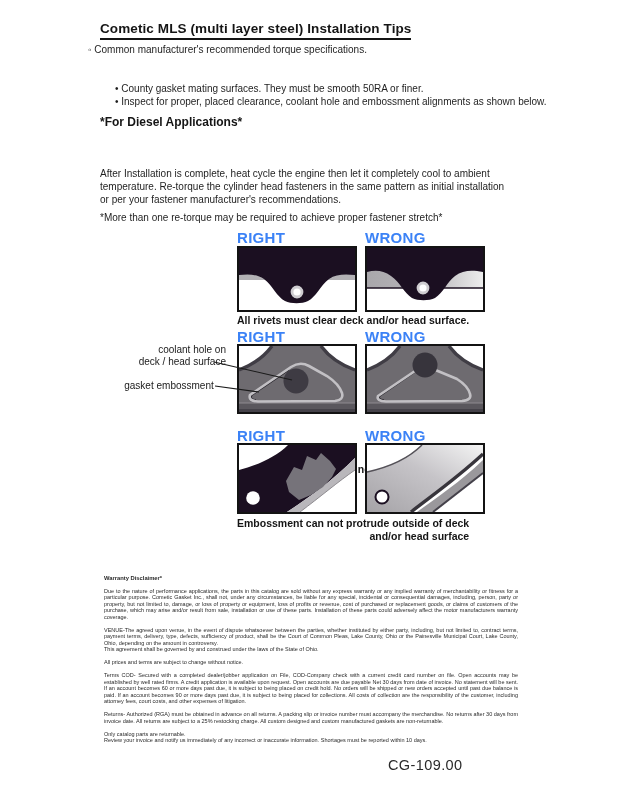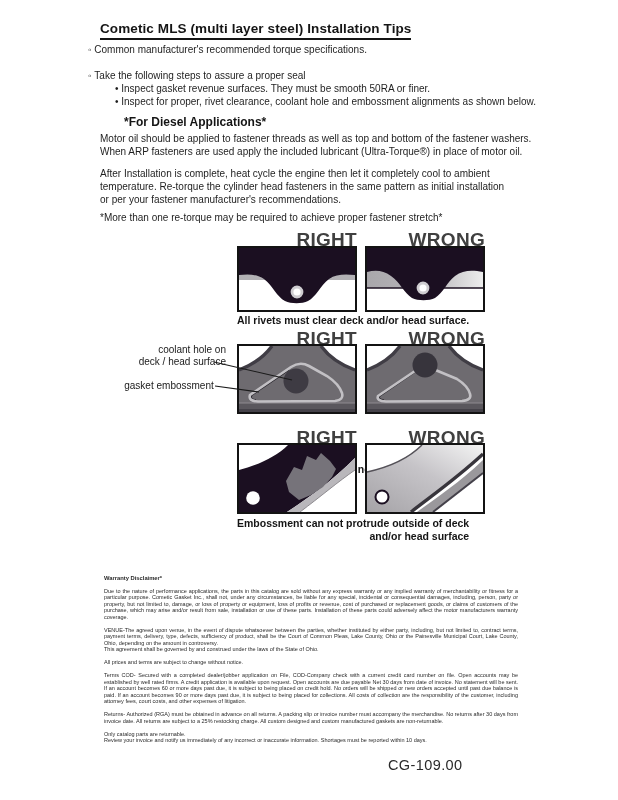--- a/index.html
+++ b/index.html
@@ -6,50 +6,47 @@
   #page{position:relative;width:546px;height:800px;background:#ffffff;
         font-family:"Liberation Sans","DejaVu Sans",sans-serif;color:#1e1e1e;overflow:hidden;}
   .abs{position:absolute;}
   
   #title{left:100px;top:21px;font-size:13.5px;font-weight:bold;color:#151515;
          border-bottom:2px solid #151515;padding-bottom:2px;letter-spacing:.1px;}
   .bullet{left:88px;width:470px;font-size:10px;line-height:13px;white-space:nowrap;}
   .bullet::before{content:"\25E6\00a0";font-size:10px;}
   .subbullet{left:115px;width:460px;font-size:10px;line-height:13px;white-space:nowrap;}
   .subbullet::before{content:"\2022\00a0";}
-  #diesel-heading{left:100px;top:115px;font-size:12px;font-weight:bold;color:#151515;margin-left:24px;}
+  #diesel-heading{left:100px;top:115px;font-size:12px;font-weight:bold;color:#151515;}
   .para{left:100px;width:432px;font-size:10px;line-height:13px;white-space:pre-line;}
   
-  .dlabel{width:120px;text-align:right;font-size:19px;font-weight:bold;color:#404040;letter-spacing:.3px;}
+  .dlabel{width:120px;text-align:left;font-size:15px;font-weight:bold;color:#3b82f6;letter-spacing:.3px;}
   .dbox{width:120px;border:2px solid #131313;box-sizing:border-box;background:#fff;}
   .dbox svg{display:block;width:100%;height:100%;}
   .caption{font-size:10.5px;font-weight:bold;color:#151515;white-space:pre-line;line-height:12.5px;}
   .sidelabel{left:112px;width:114px;text-align:right;font-size:10px;line-height:11.5px;color:#1a1a1a;white-space:pre-line;}
   #leader-lines{left:0;top:0;width:618px;height:800px;pointer-events:none;z-index:6;}
   
   #warranty{left:104px;top:575px;width:414px;color:#2a2a2a;}
   #warranty h4{margin:0 0 6px 0;font-size:5.8px;line-height:6.6px;}
   #warranty p{margin:0 0 6.5px 0;font-size:5.5px;line-height:6.5px;text-align:justify;white-space:pre-line;}
   #doc-number{left:388px;top:757px;font-size:14.5px;color:#2a2a2a;letter-spacing:.4px;}
 </style>
 </head>
 <body>
 
 <div id="page">
 
   <div class="abs" id="title">Cometic MLS (multi layer steel) Installation Tips</div>
 
   <div class="abs bullet" style="top:43px;">Common manufacturer's recommended torque specifications.</div>
-  <div class="abs bullet" style="top:69px;">Take the following steps to assure a proper seal</div>
-  <div class="abs subbullet" style="top:82px;">Inspect gasket revenue surfaces.  They must be smooth 50RA or finer.</div>
-  <div class="abs subbullet" style="top:95px;">Inspect for proper, rivet clearance, coolant hole and embossment alignments as shown below.</div>
+  <div class="abs subbullet" style="top:82px;">County gasket mating surfaces.  They must be smooth 50RA or finer.</div>
+  <div class="abs subbullet" style="top:95px;">Inspect for proper, placed clearance, coolant hole and embossment alignments as shown below.</div>
 
   <div class="abs" id="diesel-heading">*For Diesel Applications*</div>
-  <div class="abs para" style="top:132px;">Motor oil should be applied to fastener threads as well as top and bottom of the fastener washers.
-When ARP fasteners are used apply the included lubricant (Ultra-Torque®) in place of motor oil.</div>
   <div class="abs para" style="top:167px;">After Installation is complete, heat cycle the engine then let it completely cool to ambient
 temperature. Re-torque the cylinder head fasteners in the same pattern as initial installation
 or per your fastener manufacturer's recommendations.</div>
   <div class="abs para" style="top:211px;">*More than one re-torque may be required to achieve proper fastener stretch*</div>
 
   <div class="abs dlabel" style="left:237px;top:229px;">RIGHT</div>
   <div class="abs dlabel" style="left:365px;top:229px;">WRONG</div>
 
   <div class="abs dbox" style="left:237px;top:246px;height:66px;">
     <svg viewBox="0 0 116 62" preserveAspectRatio="none">

